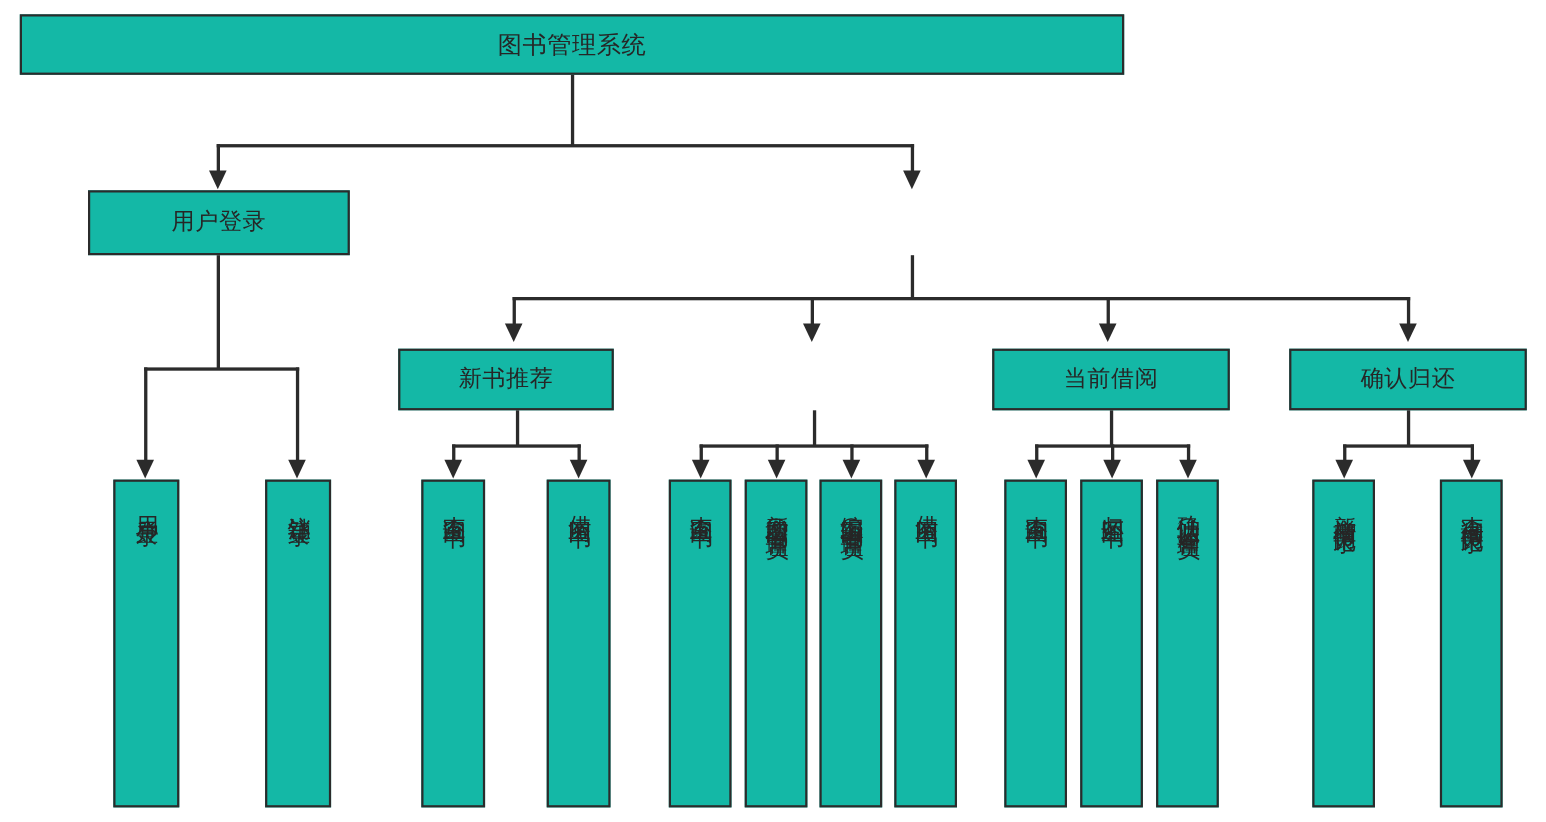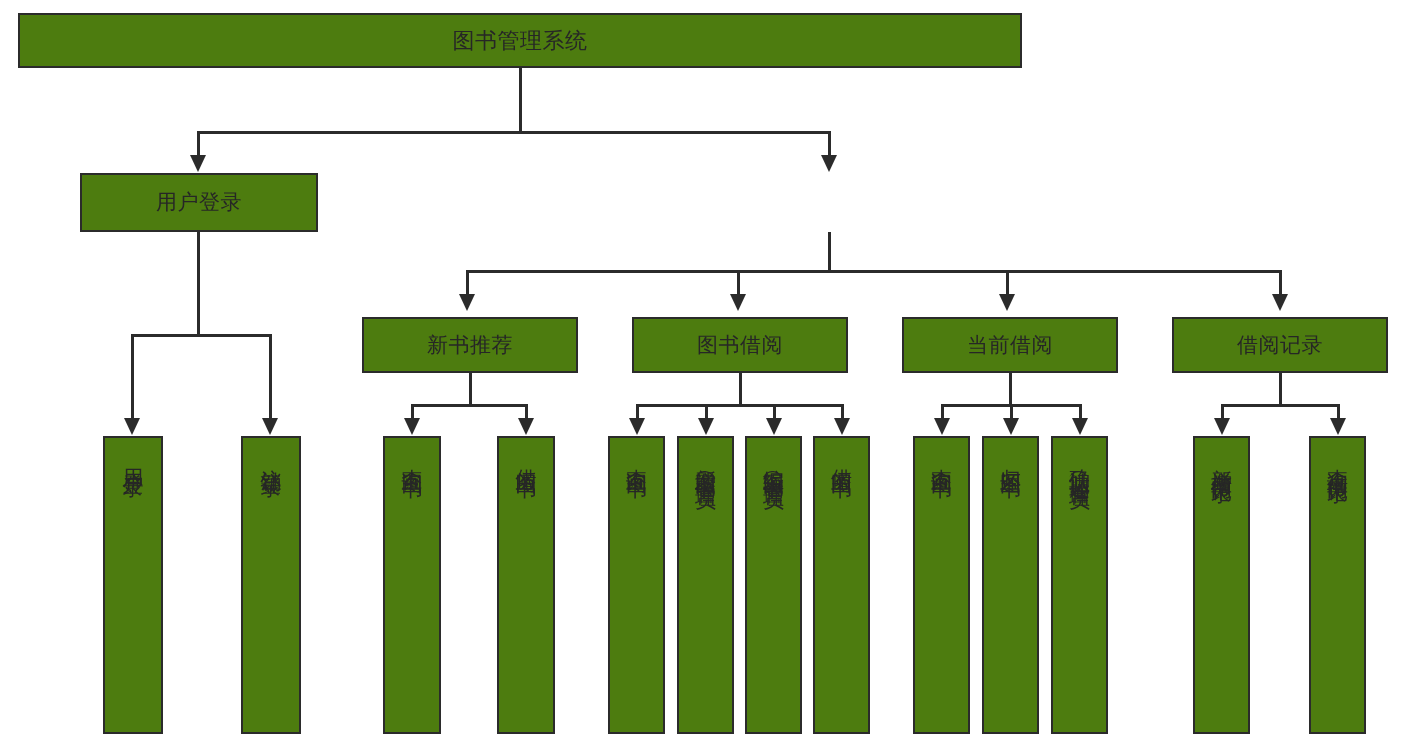--- a/index.html
+++ b/index.html
@@ -12,21 +12,21 @@
     width:1405px;
     height:747px;
     background:#ffffff;
     overflow:hidden;
   }
 
   
   .node{
     position:absolute;
     box-sizing:border-box;
-    background:#4d7c0f;
+    background:#14b8a6;
     border:2px solid #2b2b2b;
     display:flex;
     align-items:center;
     justify-content:center;
     text-align:center;
   }
   .node .lbl{
     font-size:21px;
     line-height:1.25;
     letter-spacing:0.5px;
@@ -123,31 +123,28 @@
 
   <div class="vline" style="left:737px;top:270px;height:26px;"></div>
   <div class="arrow" style="left:730px;top:294px;"></div>
 
   <div class="vline" style="left:1006px;top:270px;height:26px;"></div>
   <div class="arrow" style="left:999px;top:294px;"></div>
 
   <div class="vline" style="left:1279px;top:270px;height:26px;"></div>
   <div class="arrow" style="left:1272px;top:294px;"></div>
 
-  <div class="node lvl3" style="left:362px;top:317px;width:216px;height:56px;">
+  <div class="node lvl3" style="left:362px;top:317px;width:196px;height:56px;">
     <span class="lbl">新书推荐</span>
-  </div>
-  <div class="node lvl3" style="left:632px;top:317px;width:216px;height:56px;">
-    <span class="lbl">图书借阅</span>
   </div>
   <div class="node lvl3" style="left:902px;top:317px;width:216px;height:56px;">
     <span class="lbl">当前借阅</span>
   </div>
   <div class="node lvl3" style="left:1172px;top:317px;width:216px;height:56px;">
-    <span class="lbl">借阅记录</span>
+    <span class="lbl">确认归还</span>
   </div>
 
   <div class="vline" style="left:469px;top:373px;height:33px;"></div>
   <div class="hline" style="left:411px;top:404px;width:117px;"></div>
   <div class="vline" style="left:411px;top:404px;height:16px;"></div>
   <div class="arrow" style="left:404px;top:418px;"></div>
   <div class="vline" style="left:525px;top:404px;height:16px;"></div>
   <div class="arrow" style="left:518px;top:418px;"></div>
 
   <div class="vline" style="left:739px;top:373px;height:33px;"></div>

